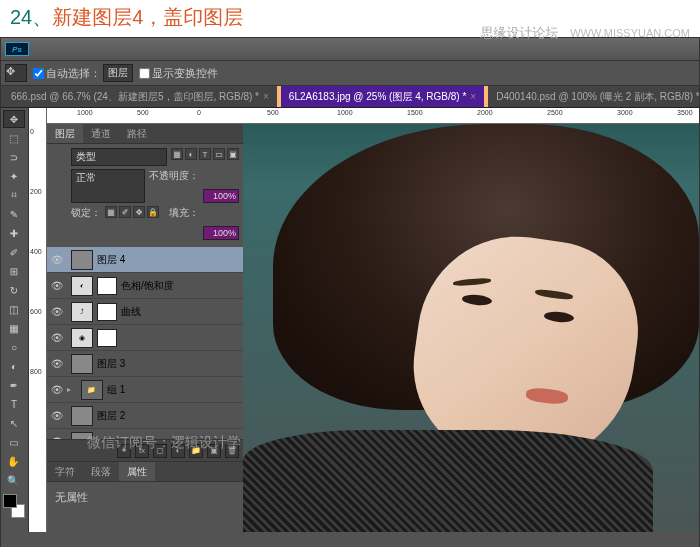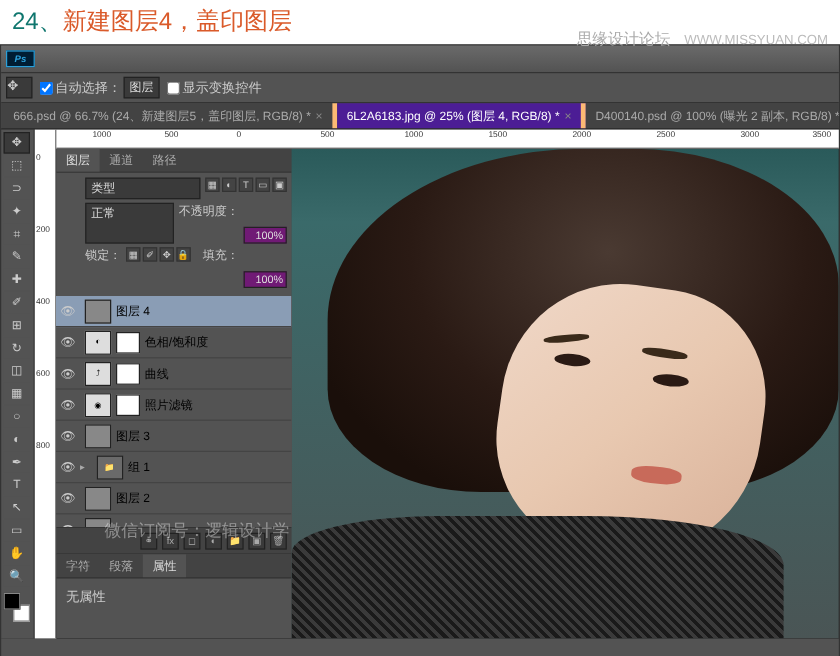--- a/index.html
+++ b/index.html
@@ -209,21 +209,20 @@
             <div class="layer">
               <div class="eye">👁</div>
               <div class="thumb adj">⤴</div>
               <div class="mask"></div>
               <div class="lname">曲线</div>
             </div>
             <div class="layer">
               <div class="eye">👁</div>
               <div class="thumb adj">◉</div>
               <div class="mask"></div>
-              <div class="lname">照片滤镜</div>
             </div>
             <div class="layer">
               <div class="eye">👁</div>
               <div class="thumb"></div>
               <div class="lname">图层 3</div>
             </div>
             <div class="layer">
               <div class="eye">👁</div>
               <div class="group-chev">▸</div>
               <div class="thumb" style="background:#6a6a6a">📁</div>

